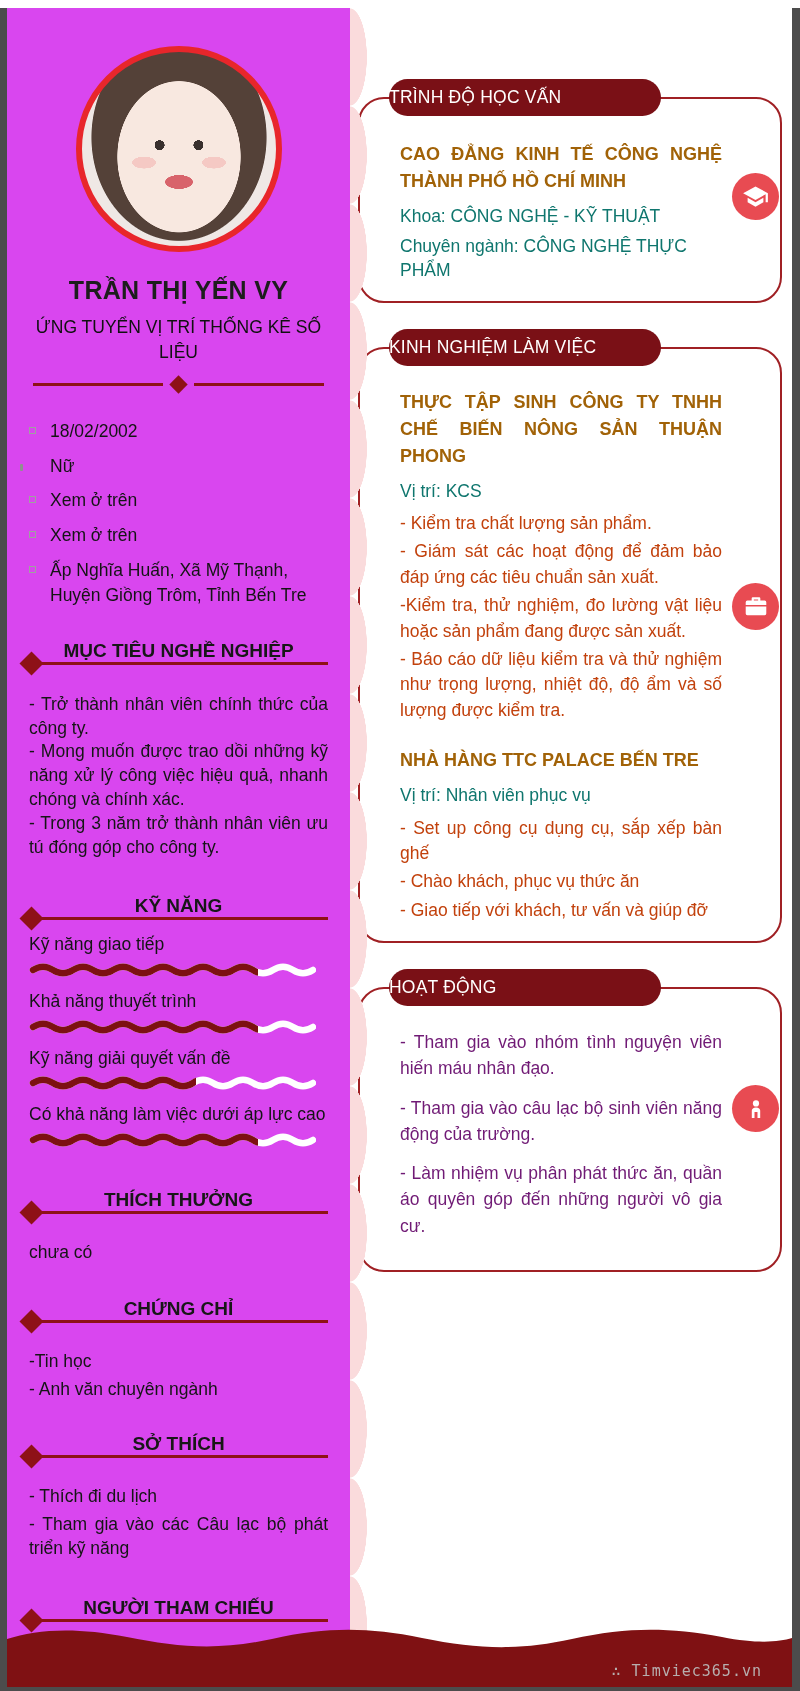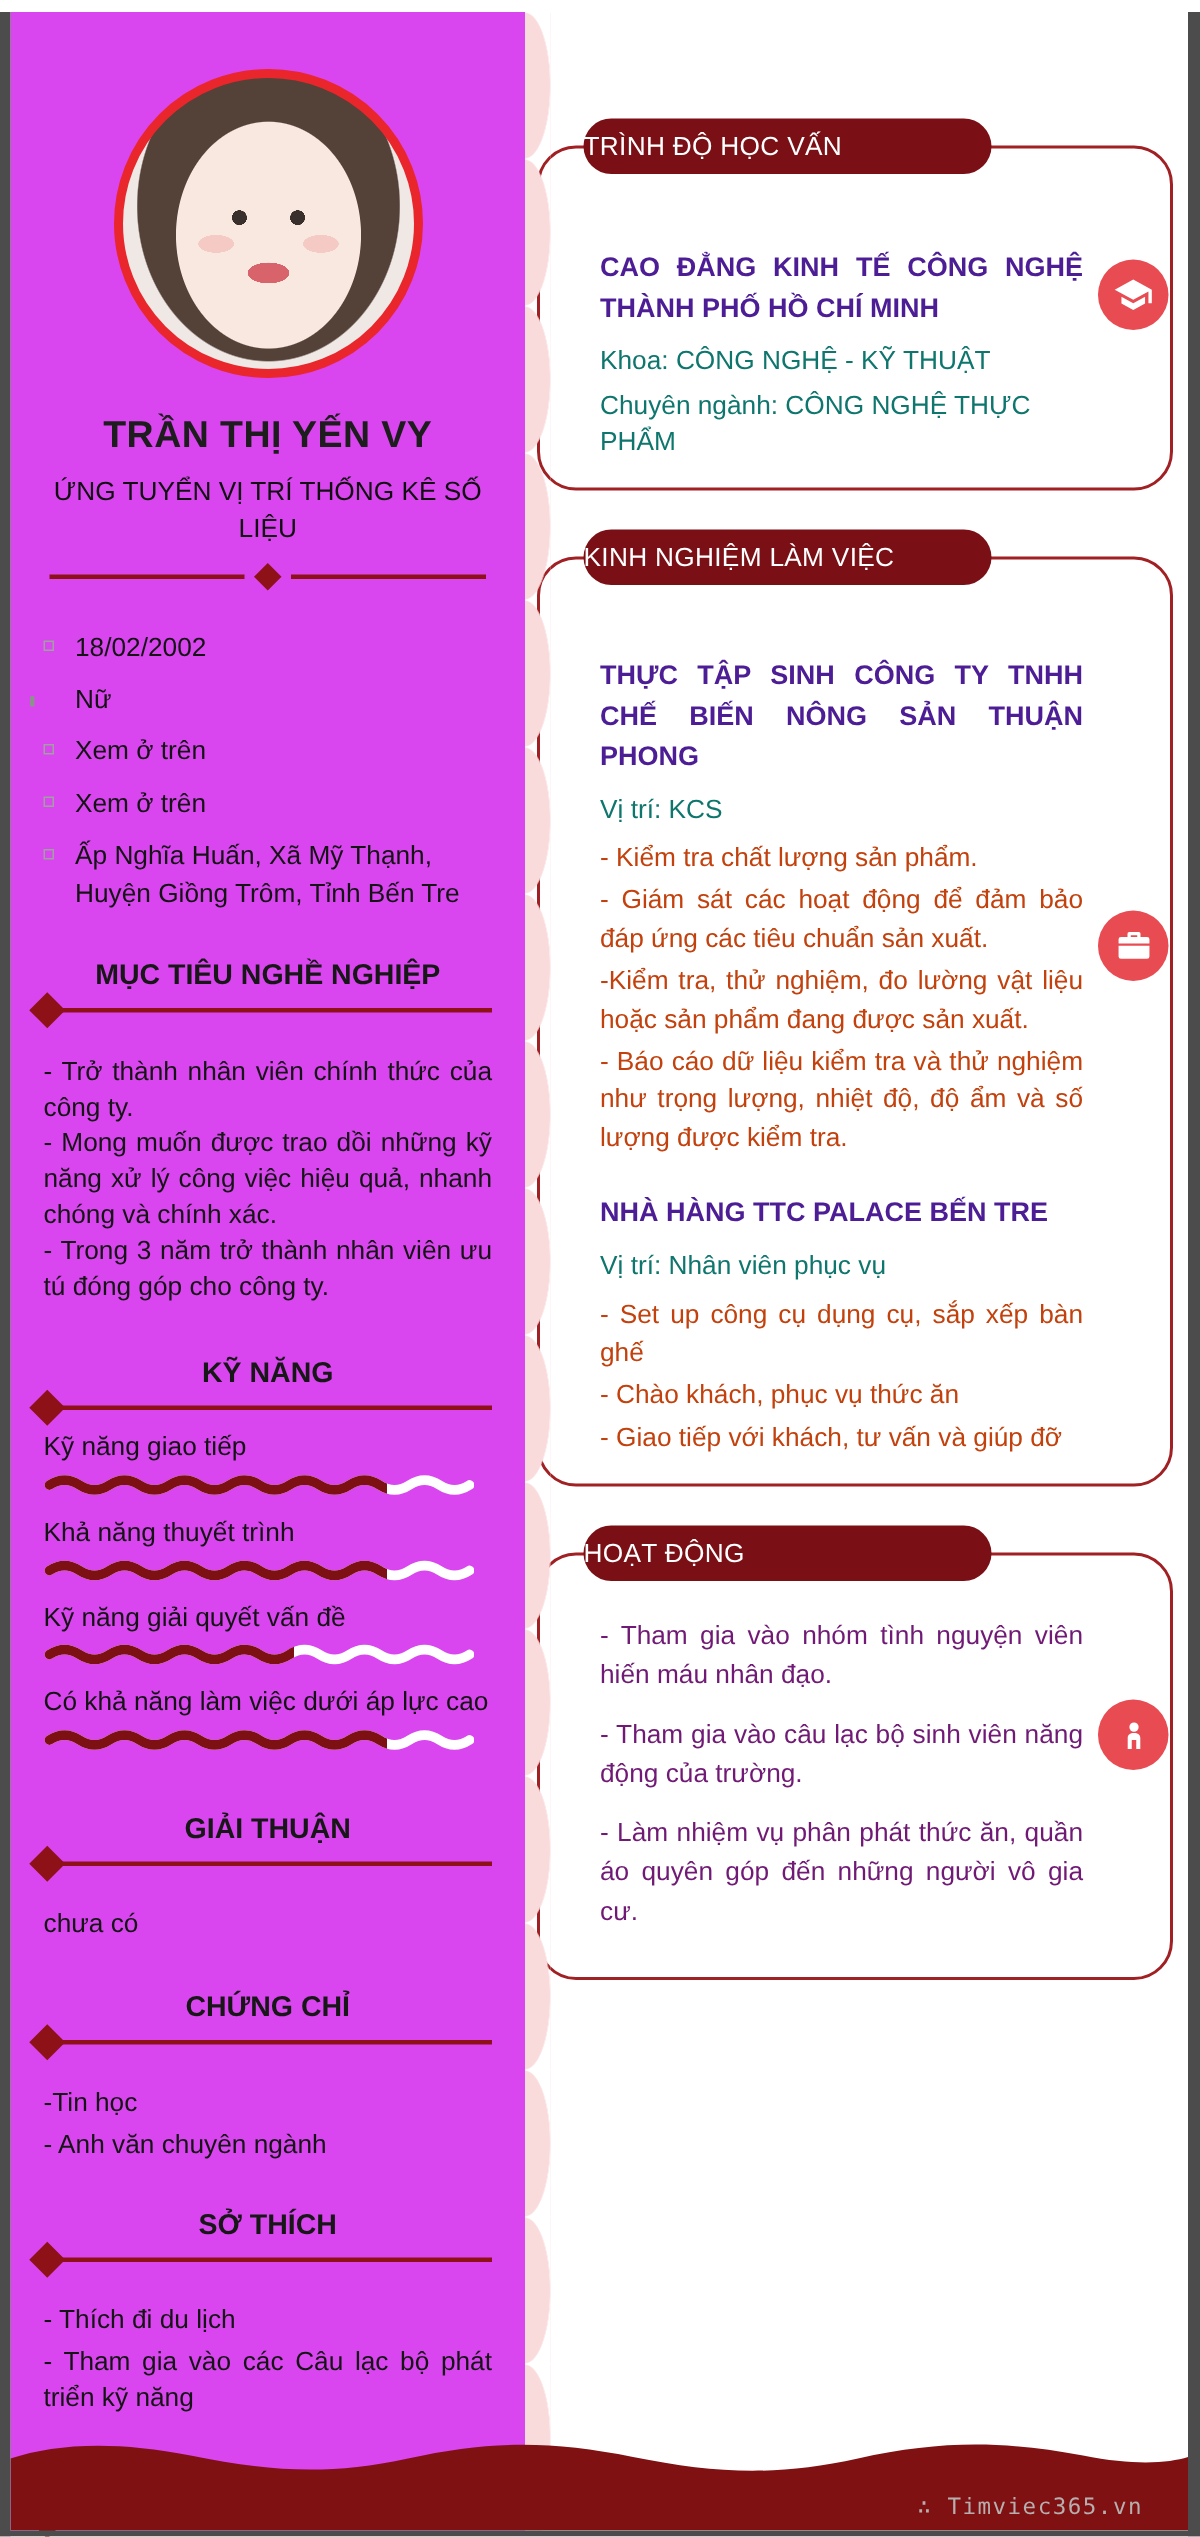--- a/index.html
+++ b/index.html
@@ -35,21 +35,21 @@
   .divider { display:flex; align-items:center; margin:12px 4px 0; }
   .divider .seg { flex:1; height:3px; background:#8e1117; }
   .divider .dia { width:13px; height:13px; background:#8e1117; transform:rotate(45deg); margin:0 9px; }
 
   .info { margin-top:28px; font-size:17.5px; color:#141414; }
   .info-row { display:flex; margin-bottom:10px; line-height:1.42; }
   .b-col { flex:0 0 21px; }
   .sq { display:block; width:7px; height:7px; border:1px solid #a0a0a0; margin-top:8px; }
   .tiny { display:block; width:3px; height:7px; background:#8f8f8f; border-radius:1px; margin:10px 0 0 -9px; }
 
-  .sec { position:relative; padding-bottom:13px; }
+  .sec { position:relative; padding-bottom:3px; }
   .sec-title { display:block; text-align:center; font-weight:bold; font-size:19px; color:#171717; }
   .sec-line { position:absolute; left:11px; right:0; bottom:0; height:3px; background:#8e1117; }
   .sec-dia { position:absolute; left:-6px; bottom:-7px; width:17px; height:17px; background:#8e1117; transform:rotate(45deg); }
 
   .obj { margin-top:28px; }
   .obj p, .plain { font-size:17.5px; line-height:1.36; color:#151515; text-align:justify; }
   .m-objective { margin-top:32px; }
   .m-skills { margin-top:36px; }
   .m-awards { margin-top:42px; }
   .m-certs { margin-top:34px; }
@@ -73,21 +73,21 @@
   .card-education  { margin-top:89px; min-height:186px; padding-top:42px; }
   .card-experience { margin-top:44px; min-height:505px; }
   .card-activities { margin-top:44px; min-height:227px; }
   .pill { position:absolute; top:-20px; left:29px; width:272px; height:37px; background:#7a1016; border-radius:19px;
           color:#fff; font-weight:normal; font-size:17.5px; display:flex; align-items:center; 
           letter-spacing:.2px; }
   .cicon { position:absolute; right:1px; width:47px; height:47px; border-radius:50%; background:#e84b52;
            display:flex; align-items:center; justify-content:center; }
   .i-grad { top:74px; } .i-case { top:234px; } .i-person { top:96px; }
 
-  .card h3 { font-size:18px; font-weight:bold; color:#4c1d95; line-height:1.5; text-align:justify;margin-top:24px; }
+  .card h3 { font-size:18px; font-weight:bold; color:#a16207; line-height:1.5; text-align:justify; }
   .card .kv { font-size:17.5px; color:#0f766e; margin-top:9px; line-height:1.4; }
   .card .duty { font-size:17.5px; color:#c2410c; line-height:1.45; text-align:justify; margin-top:3px; }
   .gap-top { margin-top:24px; }
   .act p { font-size:17.5px; color:#701a75; line-height:1.5; text-align:justify; margin-bottom:13px; }
 
   
   .footer { position:absolute; left:7px; right:8px; bottom:4px; height:62px; z-index:50; }
   .footer svg { position:absolute; left:0; top:0; width:100%; height:100%; }
   .watermark { position:absolute; right:30px; bottom:7px; font-family:"DejaVu Sans Mono",monospace;
                font-size:15px; color:#b7aeae; letter-spacing:1px; }
@@ -202,21 +202,21 @@
             <clipPath id="clip3">
               <rect x="0" y="0" height="14" width="229"></rect>
             </clipPath>
           </defs>
         <path class="wave-bg" d="M4,7 q10,-6.5 20,0 t20,0 t20,0 t20,0 t20,0 t20,0 t20,0 t20,0 t20,0 t20,0 t20,0 t20,0 t20,0 t20,0"></path>
         <path class="wave-fill" clip-path="url(#clip3)" d="M4,7 q10,-6.5 20,0 t20,0 t20,0 t20,0 t20,0 t20,0 t20,0 t20,0 t20,0 t20,0 t20,0 t20,0 t20,0 t20,0"></path>
       </svg>
     </div>
 
     <div class="sec m-awards">
-      <span class="sec-title">GIẢI THUẬN</span>
+      <span class="sec-title">THÍCH THƯỞNG</span>
       <span class="sec-dia"></span>
       <span class="sec-line"></span>
     </div>
     <div class="sec-body">
       <p>chưa có</p>
     </div>
 
     <div class="sec m-certs">
       <span class="sec-title">CHỨNG CHỈ</span>
       <span class="sec-dia"></span>

